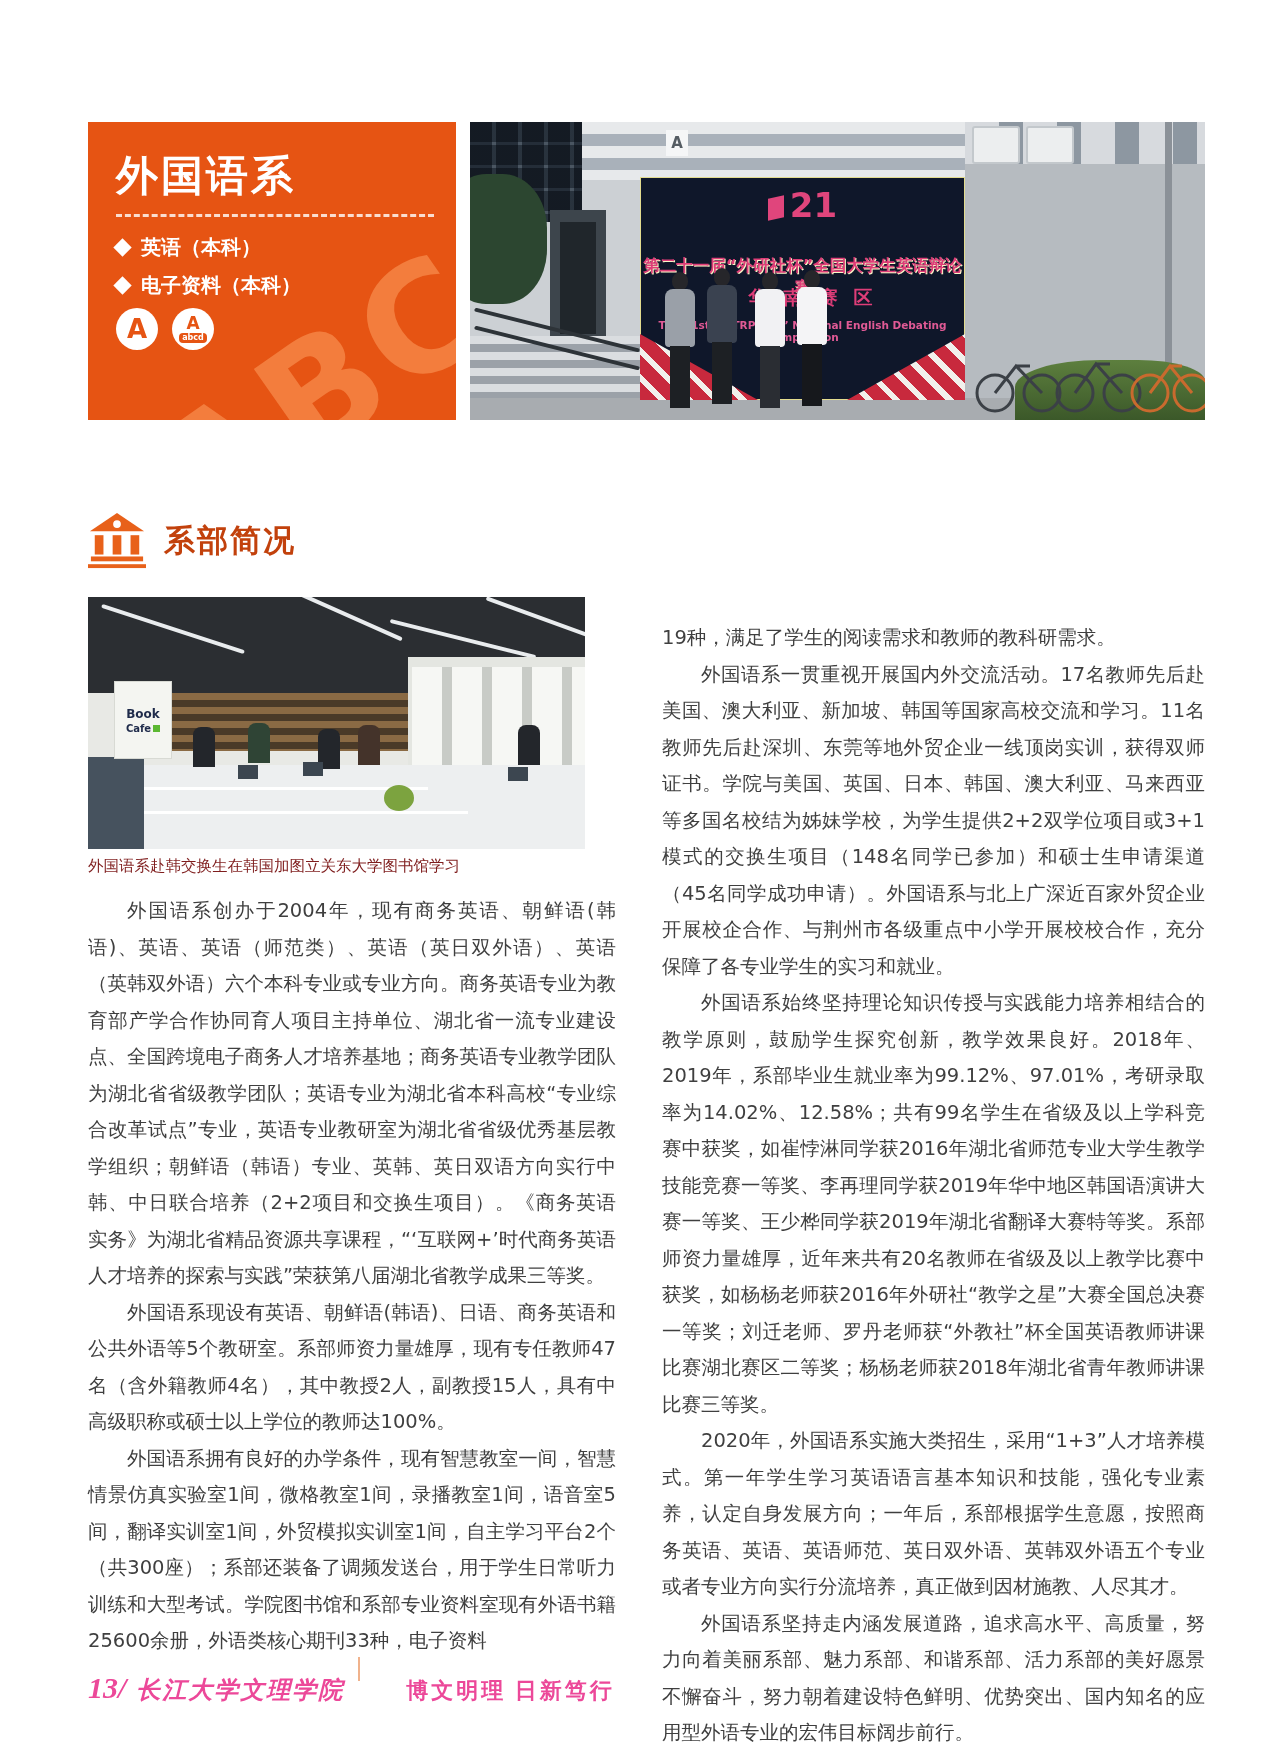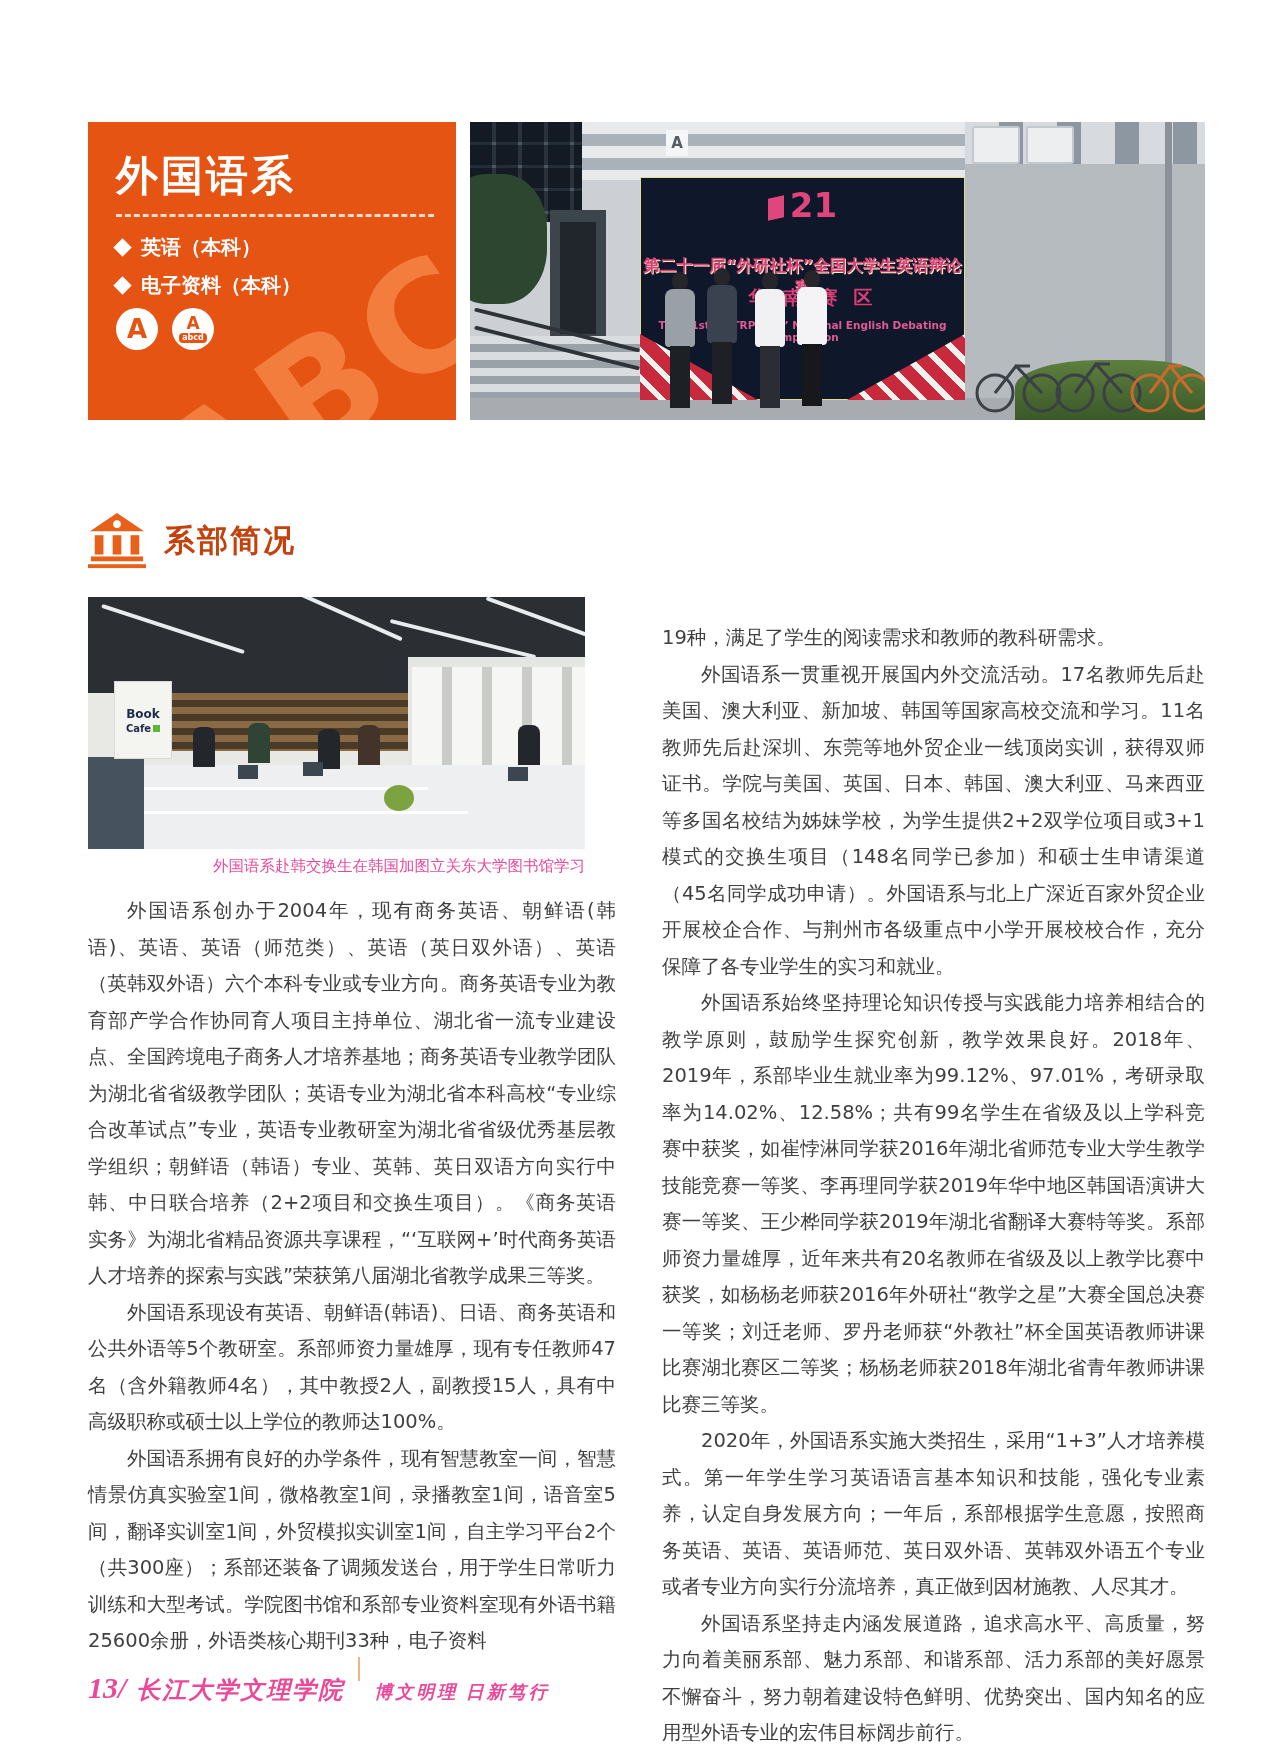--- a/index.html
+++ b/index.html
@@ -90,33 +90,33 @@
   .big-monitor{position:absolute;left:0;top:160px;width:56px;height:92px;background:#46525e;}
   .sitter{position:absolute;width:22px;height:40px;border-radius:8px 8px 0 0;background:#23262b;}
   .s1{left:105px;top:130px;} .s2{left:160px;top:126px;background:#2f4435;} .s3{left:230px;top:132px;}
   .s4{left:270px;top:128px;background:#44332a;} .s5{left:430px;top:128px;}
   .green-chair{position:absolute;left:296px;top:188px;width:30px;height:26px;border-radius:50%;background:#7ca33f;}
   .bookcafe{position:absolute;left:26px;top:84px;width:56px;height:76px;background:#f4f5f1;border:1px solid #d8dad4;
             display:flex;flex-direction:column;align-items:center;justify-content:center;gap:2px;}
   .bc-line1{color:#1e2a4a;font-weight:bold;font-size:12px;}
   .bc-line2{color:#1e2a4a;font-weight:bold;font-size:10px;display:flex;align-items:center;gap:2px;}
   .bc-green{display:inline-block;width:7px;height:7px;background:#5cb832;}
-  .lib-caption{position:absolute;left:88px;top:856px;width:497px;text-align:right;color:#ec4899;font-size:15.5px;}
+  .lib-caption{position:absolute;left:88px;top:856px;width:497px;text-align:left;color:#7f1d1d;font-size:15.5px;}
   
   .col{position:absolute;color:#3f3f3f;font-size:19.5px;line-height:36.5px;text-align:justify;}
   .col p{margin:0;text-indent:2em;}
   .col p.no-indent{text-indent:0;margin-top:48px;}
   .col-left{left:88px;top:893px;width:528px;}
   .col-right{left:662px;top:572px;width:543px;}
   
   .footer{position:absolute;left:88px;top:1632px;display:flex;align-items:baseline;gap:10px;color:#ec4899;}
   .page-num{font-family:"Liberation Serif","DejaVu Serif",serif;font-size:30px;font-style:italic;font-weight:bold;}
   .school-name{font-family:"Liberation Serif","DejaVu Serif",serif;font-size:24px;font-weight:bold;font-style:italic;letter-spacing:2px;margin-top:42px;}
   .foot-div{width:0;height:24px;border-left:2px solid #f0b28c;align-self:center;margin:0 4px;}
-  .motto{font-family:"Liberation Serif","DejaVu Serif",serif;font-size:18px;font-weight:bold;font-style:italic;letter-spacing:3px;}
+  .motto{font-family:"Liberation Serif","DejaVu Serif",serif;font-size:22px;font-weight:bold;letter-spacing:3px;margin-left:32px;}
 </style>
 </head>
 <body>
 
 <div class="page">
 
   <div class="dept-block">
     <div class="dept-title">外国语系</div>
     <div class="dept-dash"></div>
     <div class="major-row major-1">

